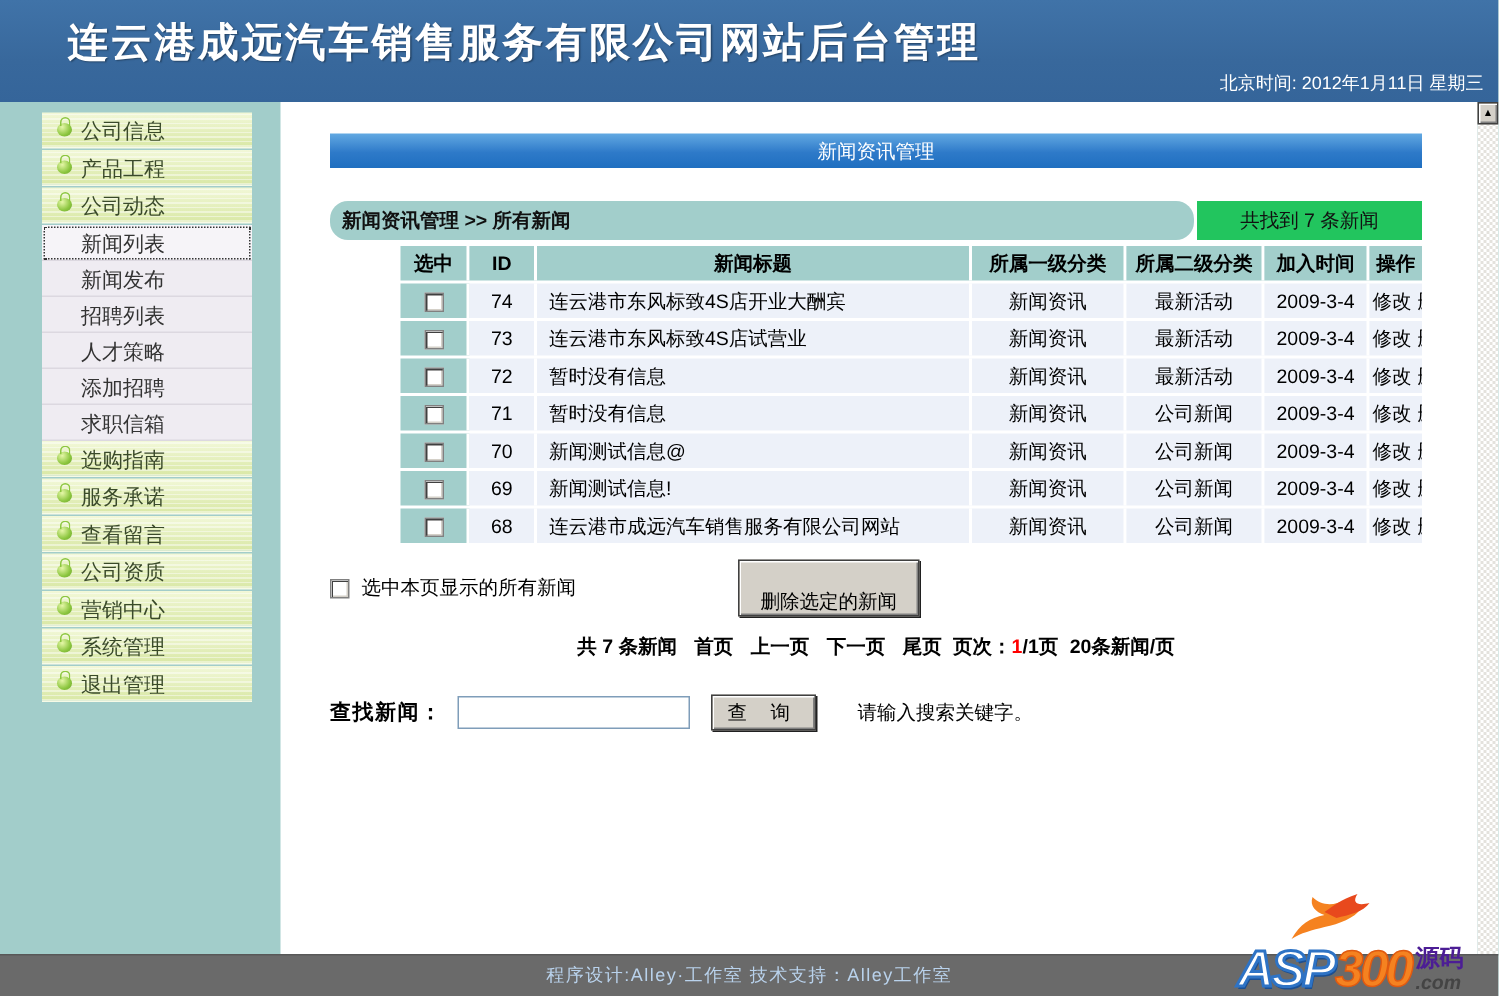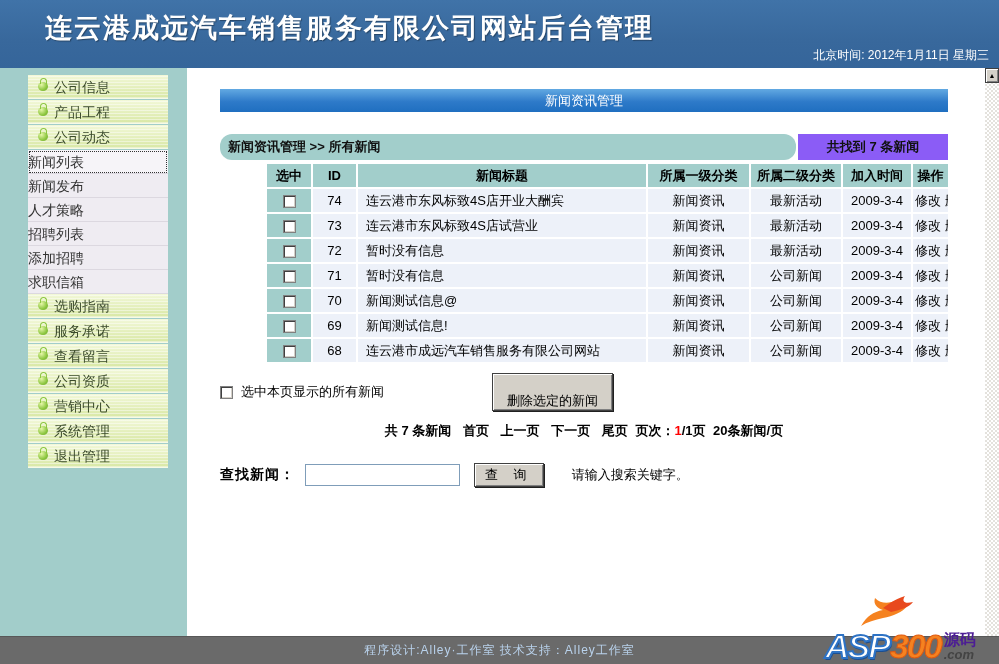--- a/index.html
+++ b/index.html
@@ -48,21 +48,21 @@
     border-radius:50%; flex:0 0 auto;
   }
   .lock-icon::before {
     content:""; position:absolute; left:2px; top:-4px;
     width:5px; height:5px;
     border:1.5px solid #8cc63f; border-bottom:none;
     border-radius:4px 4px 0 0;
   }
   .menu-sub {
     height:24px; line-height:24px;
-    font-size:14px; color:#333;
+    padding-left:26px; font-size:14px; color:#333;
     background:#efecf2;
     border-bottom:1px solid #dcd8e0;
   }
   .menu-sub.selected {
     background:#f6f4f8;
     outline:1px dotted #333; outline-offset:-2px;
   }
   
   .main-panel {
     position:absolute; left:187px; top:68px; width:798px; height:568px;
@@ -75,22 +75,22 @@
     background:linear-gradient(#62a9e2, #2e7ac9 55%, #1f6fc0);
   }
   .crumb-bar { margin-top:22px; height:26px; display:flex; }
   .crumb-left {
     width:576px; background:#a2cecb; line-height:26px;
     padding-left:8px; font-size:13px; font-weight:600; color:#111;
     margin-right:2px;
     border-radius:12px;
   }
   .crumb-right {
-    flex:1; background:#8b5cf6; line-height:26px;
-    text-align:center; font-size:13px; font-weight:700; color:#111;
+    flex:1; background:#22c55e; line-height:26px;
+    text-align:center; font-size:13px; font-weight:400; color:#111;
   }
   
   .news-table { margin-top:4px; font-size:13px; color:#000;padding-left:47px; }
   .t-row { display:flex; border-bottom:2px solid #fff; }
   .t-cell {
     border-right:2px solid #fff;
     height:23px; line-height:23px;
     text-align:center; overflow:hidden; white-space:nowrap;
     background:#edf1f9;
   }
@@ -208,24 +208,24 @@
     <span class="lock-icon"></span>
     <span>公司动态</span>
   </div>
     <div class="menu-item menu-sub selected">
     <span>新闻列表</span>
   </div>
     <div class="menu-item menu-sub">
     <span>新闻发布</span>
   </div>
     <div class="menu-item menu-sub">
+    <span>招聘列表</span>
+  </div>
+    <div class="menu-item menu-sub">
     <span>人才策略</span>
-  </div>
-    <div class="menu-item menu-sub">
-    <span>招聘列表</span>
   </div>
     <div class="menu-item menu-sub">
     <span>添加招聘</span>
   </div>
     <div class="menu-item menu-sub">
     <span>求职信箱</span>
   </div>
     <div class="menu-item menu-main">
     <span class="lock-icon"></span>
     <span>选购指南</span>

